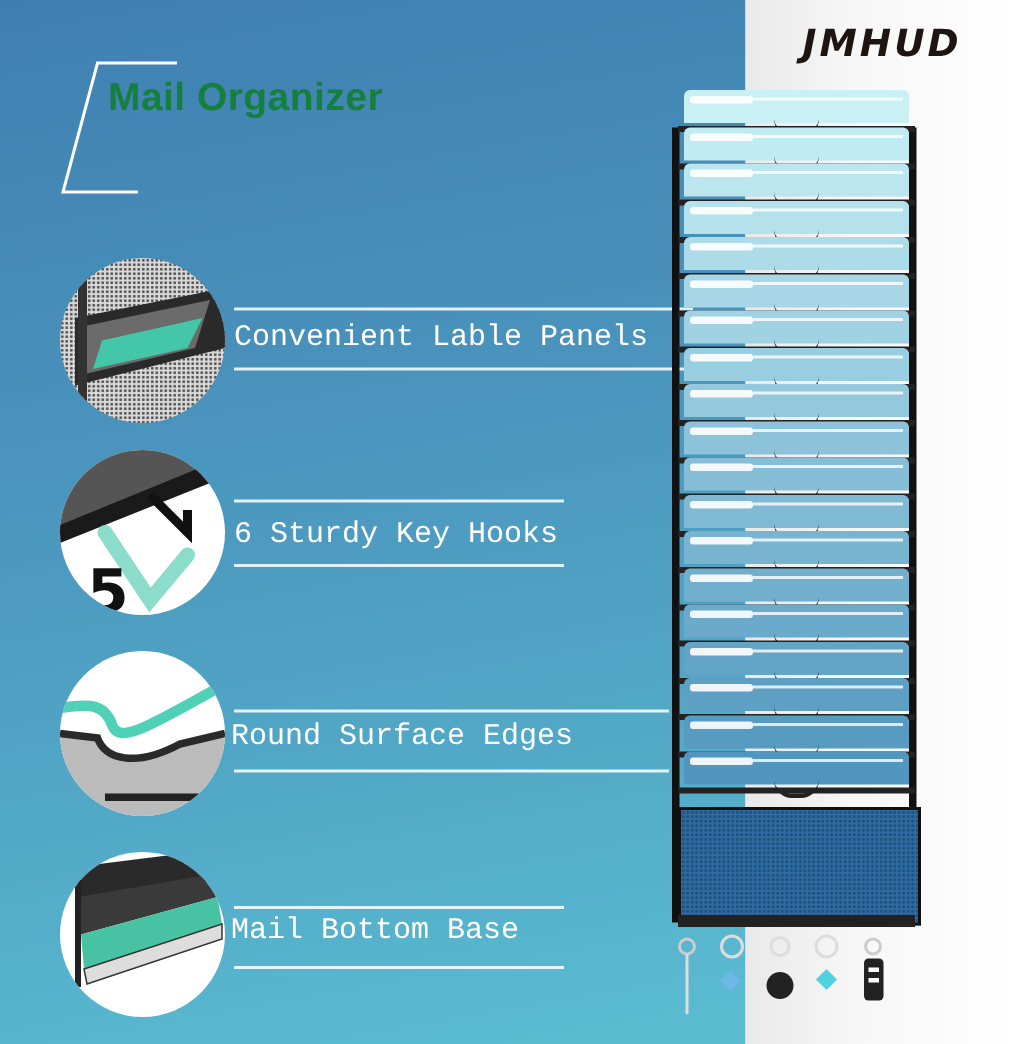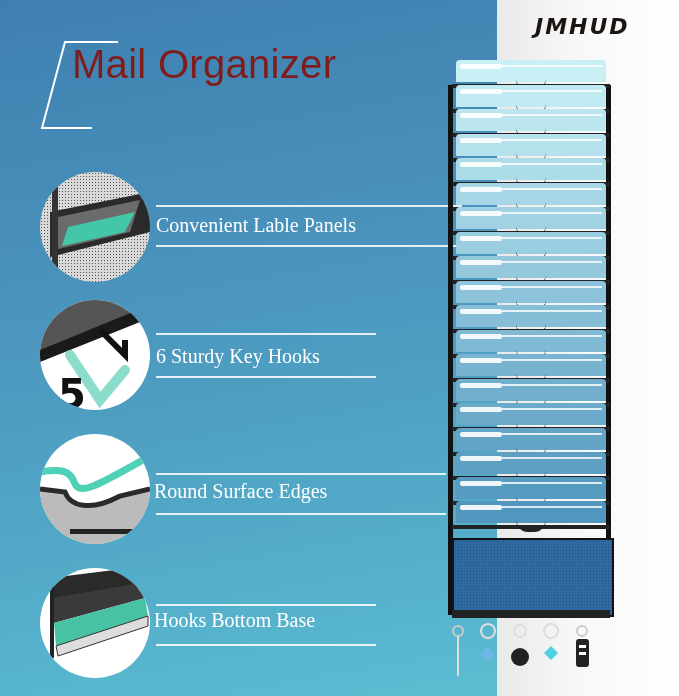--- a/index.html
+++ b/index.html
@@ -1,25 +1,25 @@
 <!DOCTYPE html>
 <html><head>
 <meta charset="utf-8">
 <style>
   html,body{margin:0;padding:0;}
   body{width:679px;height:696px;overflow:hidden;position:relative;font-family:"DejaVu Sans","Liberation Sans",sans-serif;background:#fff;}
   .bg-blue{position:absolute;left:0;top:0;width:497px;height:696px;background:linear-gradient(170deg,#3f7fb0 0%,#4a94bd 40%,#53abc8 75%,#5bbdd2 100%);}
   .bg-white{position:absolute;left:497px;top:0;width:182px;height:696px;background:linear-gradient(90deg,#e9e9ea 0%,#f7f7f7 40%,#ffffff 100%);}
-  .brand{position:absolute;left:535px;top:14px;font-family:"DejaVu Sans",sans-serif;font-weight:bold;font-style:italic;font-size:22px;letter-spacing:2px;color:#1e1412;}
+  .brand{position:absolute;left:535px;top:14px;font-family:"DejaVu Sans",sans-serif;font-weight:bold;font-style:italic;font-size:25px;letter-spacing:2px;color:#1e1412;}
   .title-frame{position:absolute;left:40px;top:40px;width:80px;height:90px;}
-  .title{position:absolute;left:72px;top:42px;color:#7f1d1d;font-family:"Liberation Sans",sans-serif;font-size:40px;line-height:44px;font-weight:400;letter-spacing:0.3px;}
+  .title{position:absolute;left:72px;top:42px;color:#15803d;font-family:"Liberation Sans",sans-serif;font-size:26px;line-height:44px;font-weight:700;letter-spacing:0.3px;}
   .feature{position:absolute;left:40px;}
   .circle{position:absolute;left:0;width:110px;height:110px;border-radius:50%;overflow:hidden;background:#fff;}
   .feat-line{position:absolute;height:2px;background:rgba(255,255,255,0.85);}
-  .feat-label{position:absolute;color:#fff;font-family:Liberation Serif, serif;font-size:20px;white-space:nowrap;}
+  .feat-label{position:absolute;color:#fff;font-family:Liberation Mono, monospace;font-size:20px;white-space:nowrap;}
   .mesh{background-color:#d9d9d9;background-image:radial-gradient(#555 0.8px,transparent 1px);background-size:3px 3px;}
   .product{position:absolute;left:448px;top:60px;width:170px;height:570px;}
   .frame{position:absolute;left:0;top:25px;width:5px;height:530px;background:#111;}
   .frame.r{left:158px;}
   .folder{position:absolute;left:8px;width:150px;height:22px;border-radius:4px 4px 0 0;}
   .folder .tab{position:absolute;left:4px;top:4px;width:42px;height:5px;background:rgba(255,255,255,0.9);border-radius:2px;}
   .folder .bar{position:absolute;left:46px;top:5px;width:100px;height:2px;background:rgba(255,255,255,0.8);}
   .tray{position:absolute;left:4px;width:158px;height:4px;background:#222;}
   .tray .notch{position:absolute;left:64px;top:-6px;width:30px;height:10px;border-bottom:3px solid #222;border-radius:0 0 12px 12px;}
 </style>
@@ -85,21 +85,21 @@
   <div class="circle" style="top:0;">
     <svg width="110" height="110" viewBox="0 0 110 110">
       <polygon points="10,10 90,0 100,20 15,40" fill="#2a2a2a"></polygon>
       <polygon points="12,30 100,15 105,30 14,55" fill="#3a3a3a"></polygon>
       <polygon points="14,55 105,30 108,48 16,78" fill="#47c3a3"></polygon>
       <polygon points="16,78 108,48 108,58 18,88" fill="#ddd" stroke="#333"></polygon>
       <rect x="10" y="10" width="4" height="80" fill="#222"></rect>
     </svg>
   </div>
   <div class="feat-line" style="left:116px;top:36px;width:220px;"></div>
-  <div class="feat-label" style="left:114px;top:41px;">Hooks Bottom Base</div>
+  <div class="feat-label" style="left:114px;top:41px;">Mail Bottom Base</div>
   <div class="feat-line" style="left:116px;top:76px;width:220px;"></div>
 </div>
 
 <div class="product">
   <div class="frame"></div>
   <div class="frame r"></div>
   <div id="trays">
       <div class="folder" style="top: 0px; background: rgb(200, 240, 245);">
         <div class="tab"></div>
         <div class="bar"></div>

